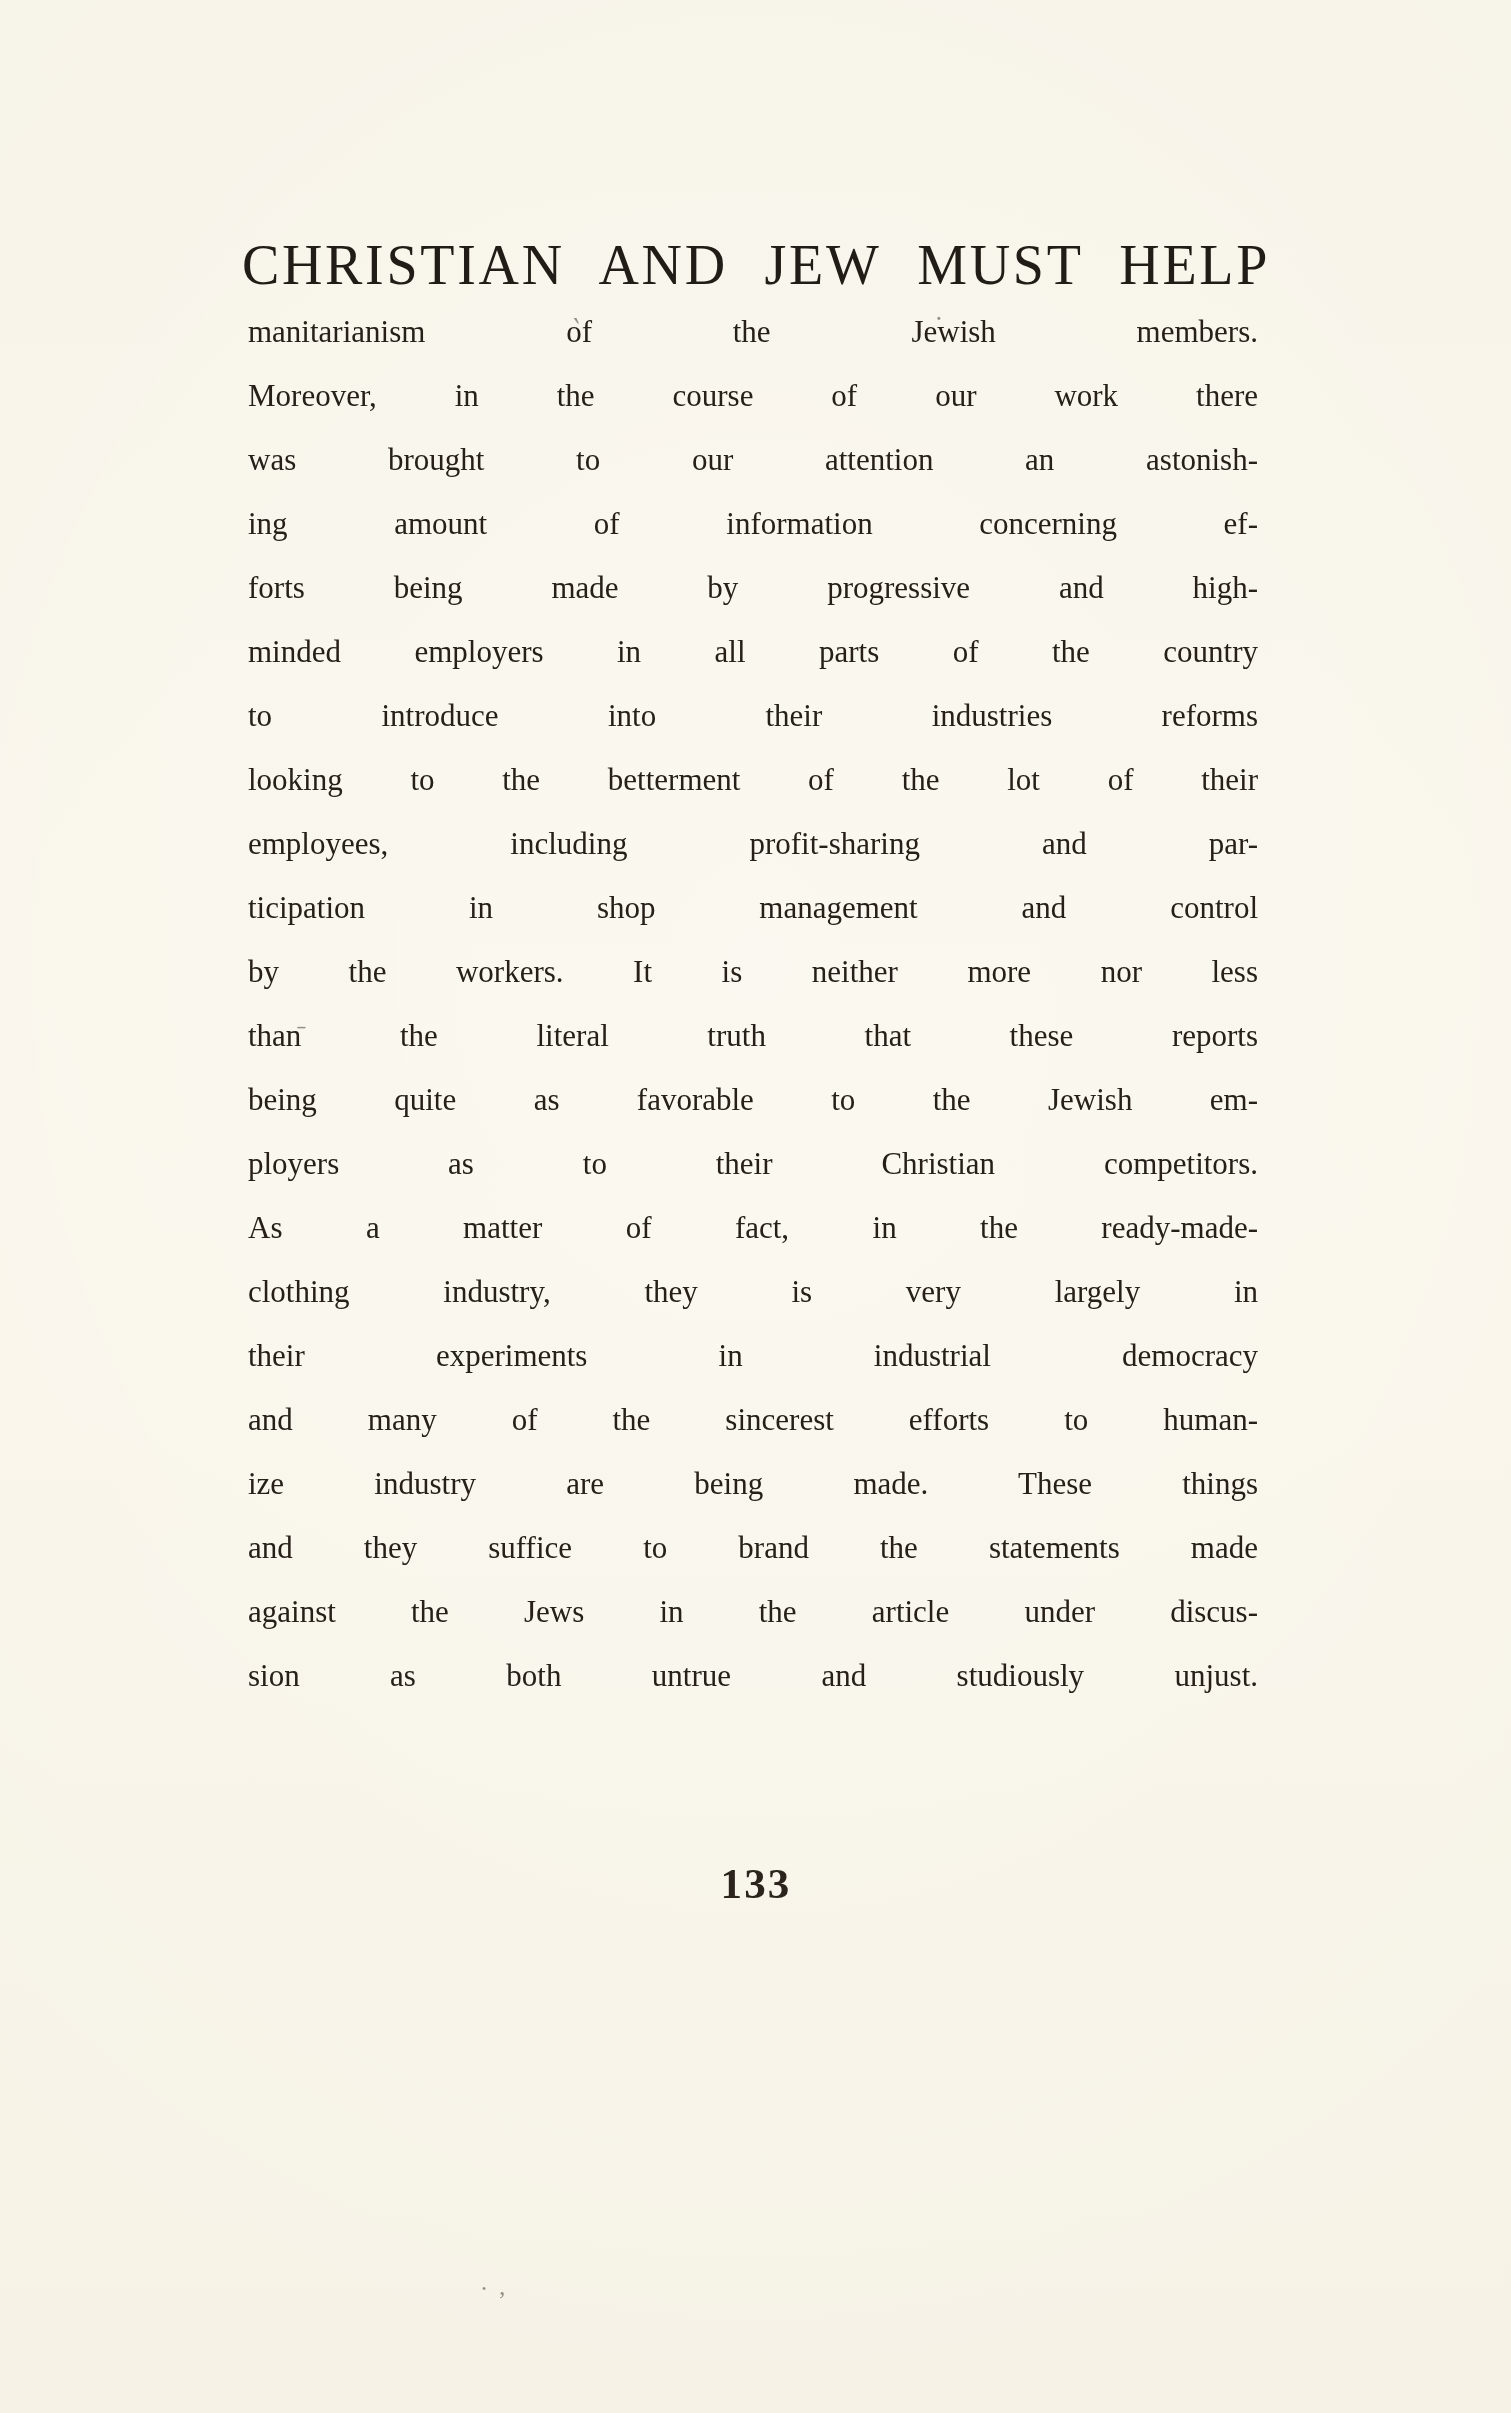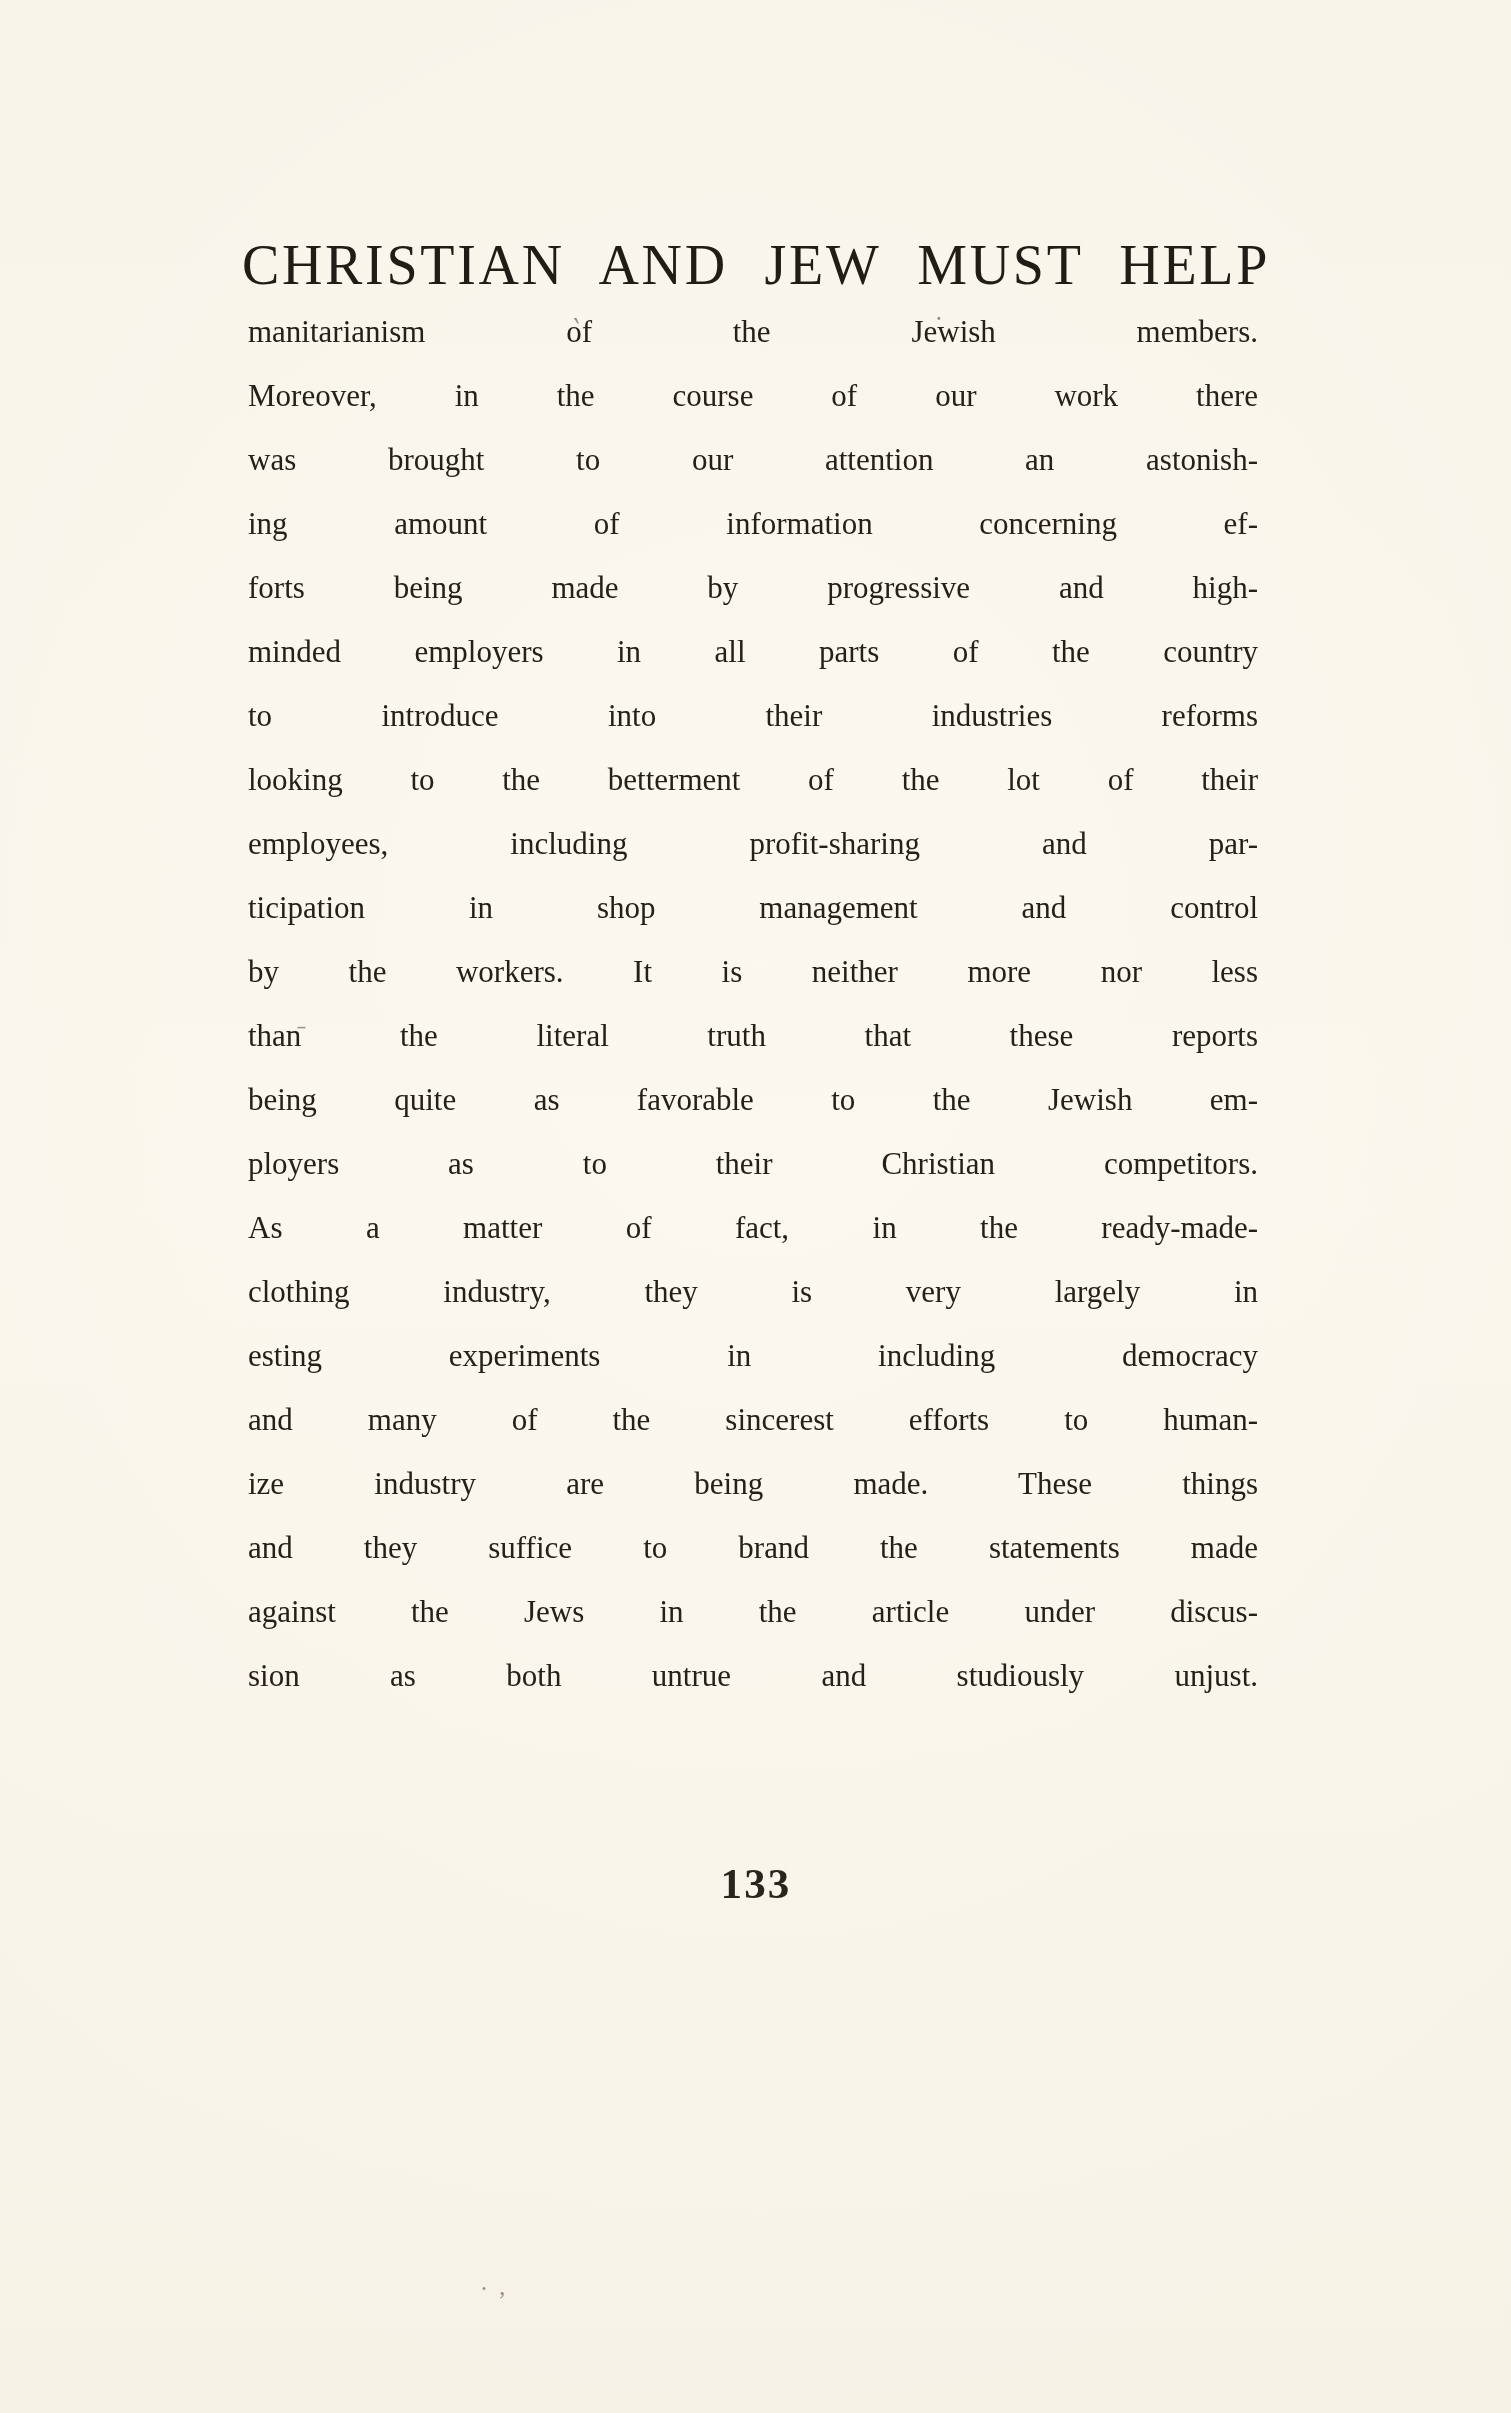--- a/index.html
+++ b/index.html
@@ -86,21 +86,21 @@
       <div class="line">to introduce into their industries reforms</div>
       <div class="line">looking to the betterment of the lot of their</div>
       <div class="line">employees, including profit-sharing and par-</div>
       <div class="line">ticipation in shop management and control</div>
       <div class="line">by the workers.  It is neither more nor less</div>
       <div class="line">than the literal truth that these reports</div>
       <div class="line">being quite as favorable to the Jewish em-</div>
       <div class="line">ployers as to their Christian competitors.</div>
       <div class="line">As a matter of fact, in the ready-made-</div>
       <div class="line">clothing industry, they is very largely in</div>
-      <div class="line">esting experiments in including democracy</div>
+      <div class="line">their experiments in industrial democracy</div>
       <div class="line">and many of the sincerest efforts to human-</div>
       <div class="line">ize industry are being made.  These things</div>
       <div class="line">and they suffice to brand the statements made</div>
       <div class="line">against the Jews in the article under discus-</div>
       <div class="line">sion as both untrue and studiously unjust.</div>
     </div>
 
   <div class="page-number">133</div>
 
   <div id="artifacts">

